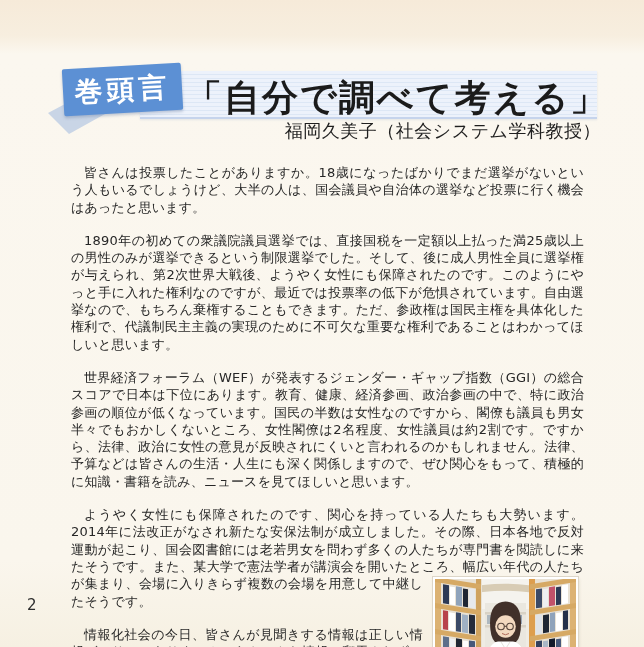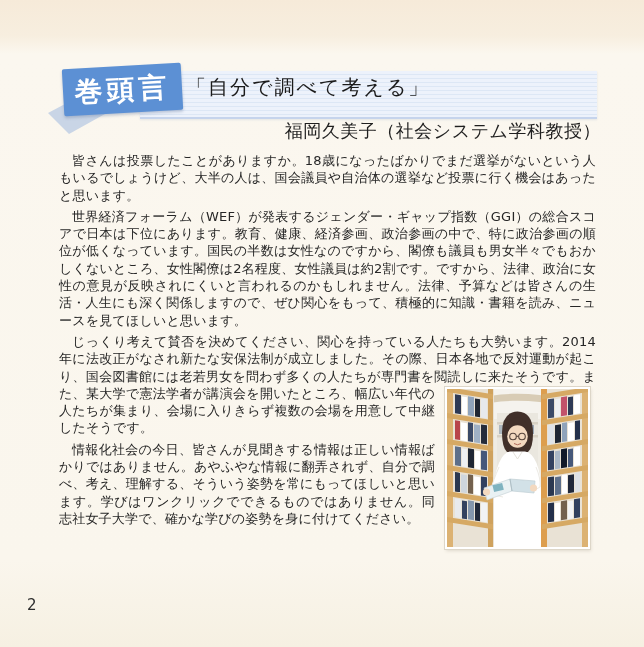--- a/index.html
+++ b/index.html
@@ -26,33 +26,33 @@
     position:absolute;left:63px;top:66px;width:119px;height:47px;
     background:#5c90d4;border-radius:2px;
     transform:rotate(-3.2deg);
     display:flex;align-items:center;justify-content:center;
     color:#ffffff;font-weight:bold;font-size:28px;letter-spacing:4px;
     box-shadow:0 2px 3px rgba(110,130,165,.4);
   }
   .title{
     position:absolute;left:186px;top:74px;margin:0;
     font-family:"DejaVu Serif","Liberation Serif",serif;
-    font-size:20px;font-weight:400;color:#1b1b1b;letter-spacing:2px;white-space:nowrap;
+    font-size:36px;font-weight:700;color:#1b1b1b;letter-spacing:2px;white-space:nowrap;
   }
   .byline{
     position:absolute;top:119px;right:43px;
     font-size:18px;color:#1f1f1f;letter-spacing:.5px;white-space:nowrap;
   }
   
   .body-text{
     position:absolute;left:55px;top:148px;width:545px;
     font-size:13px;line-height:17.3px;text-align:justify;
     color:#262626;letter-spacing:.2px;
   }
-  .para{margin:4px;text-indent:1em;}
+  .para{margin:16px;text-indent:1em;}
   
   .photo-frame{
     float:right;width:141px;height:158px;
     margin:2px 6px 8px 10px;padding:2px;background:#ffffff;
     box-shadow:0 0 0 1px #ddd6c8,1px 2px 3px rgba(150,140,120,.25);
     display:block;
   }
   .photo-frame svg{display:block;}
   
   .page-number{
@@ -70,22 +70,23 @@
     <div class="badge-tail"></div>
     <div class="badge">
       <span>巻頭言</span>
     </div>
     <h1 class="title">「自分で調べて考える」</h1>
     <div class="byline">福岡久美子（社会システム学科教授）</div>
   </header>
 
   <main class="body-text">
     <p class="para">皆さんは投票したことがありますか。18歳になったばかりでまだ選挙がないという人もいるでしょうけど、大半の人は、国会議員や自治体の選挙など投票に行く機会はあったと思います。</p>
+    <p class="para">1890年の初めての衆議院議員選挙では、直接国税を一定額以上払った満25歳以上の男性のみが選挙できるという制限選挙でした。そして、後に成人男性全員に選挙権が与えられ、第2次世界大戦後、ようやく女性にも保障されたのです。このようにやっと手に入れた権利なのですが、最近では投票率の低下が危惧されています。自由選挙なので、もちろん棄権することもできます。ただ、参政権は国民主権を具体化した権利で、代議制民主主義の実現のために不可欠な重要な権利であることはわかってほしいと思います。</p>
     <p class="para">世界経済フォーラム（WEF）が発表するジェンダー・ギャップ指数（GGI）の総合スコアで日本は下位にあります。教育、健康、経済参画、政治参画の中で、特に政治参画の順位が低くなっています。国民の半数は女性なのですから、閣僚も議員も男女半々でもおかしくないところ、女性閣僚は2名程度、女性議員は約2割です。ですから、法律、政治に女性の意見が反映されにくいと言われるのかもしれません。法律、予算などは皆さんの生活・人生にも深く関係しますので、ぜひ関心をもって、積極的に知識・書籍を読み、ニュースを見てほしいと思います。</p>
-    <p class="para"><span>じっくり考えて賛否を決めてください、関心を持っている人たちも大勢います。2014年に法改正がなされ新たな安保法制が成立しました。その際、日本各地で反対運動が起こり、国会図書館には老若男女を問わず多くの人たちが専門書を閲読しに来たそうです。また、某大学で憲法学者が講演会を開いたところ、</span><span class="photo-frame">
+    <p class="para"><span>ようやく女性にも保障されたのです、関心を持っている人たちも大勢います。2014年に法改正がなされ新たな安保法制が成立しました。その際、日本各地で反対運動が起こり、国会図書館には老若男女を問わず多くの人たちが専門書を閲読しに来たそうです。また、某大学で憲法学者が講演会を開いたところ、</span><span class="photo-frame">
           <svg width="141" height="158" viewBox="0 0 141 158" xmlns="http://www.w3.org/2000/svg">
 
         <rect width="141" height="158" fill="#efece4"></rect>
         <rect x="16" y="0" width="109" height="30" fill="#f5f3ee"></rect>
         <path d="M26 10 C55 3 86 3 114 10 L114 17 C86 10 55 10 26 17 Z" fill="#d8ccb5"></path>
 
         <g>
           <rect x="50" y="24" width="41" height="112" fill="#eae7df"></rect>
           <rect x="50" y="33" width="41" height="2.5" fill="#d8d2c5"></rect>
           <rect x="50" y="46" width="41" height="2.5" fill="#d8d2c5"></rect>

